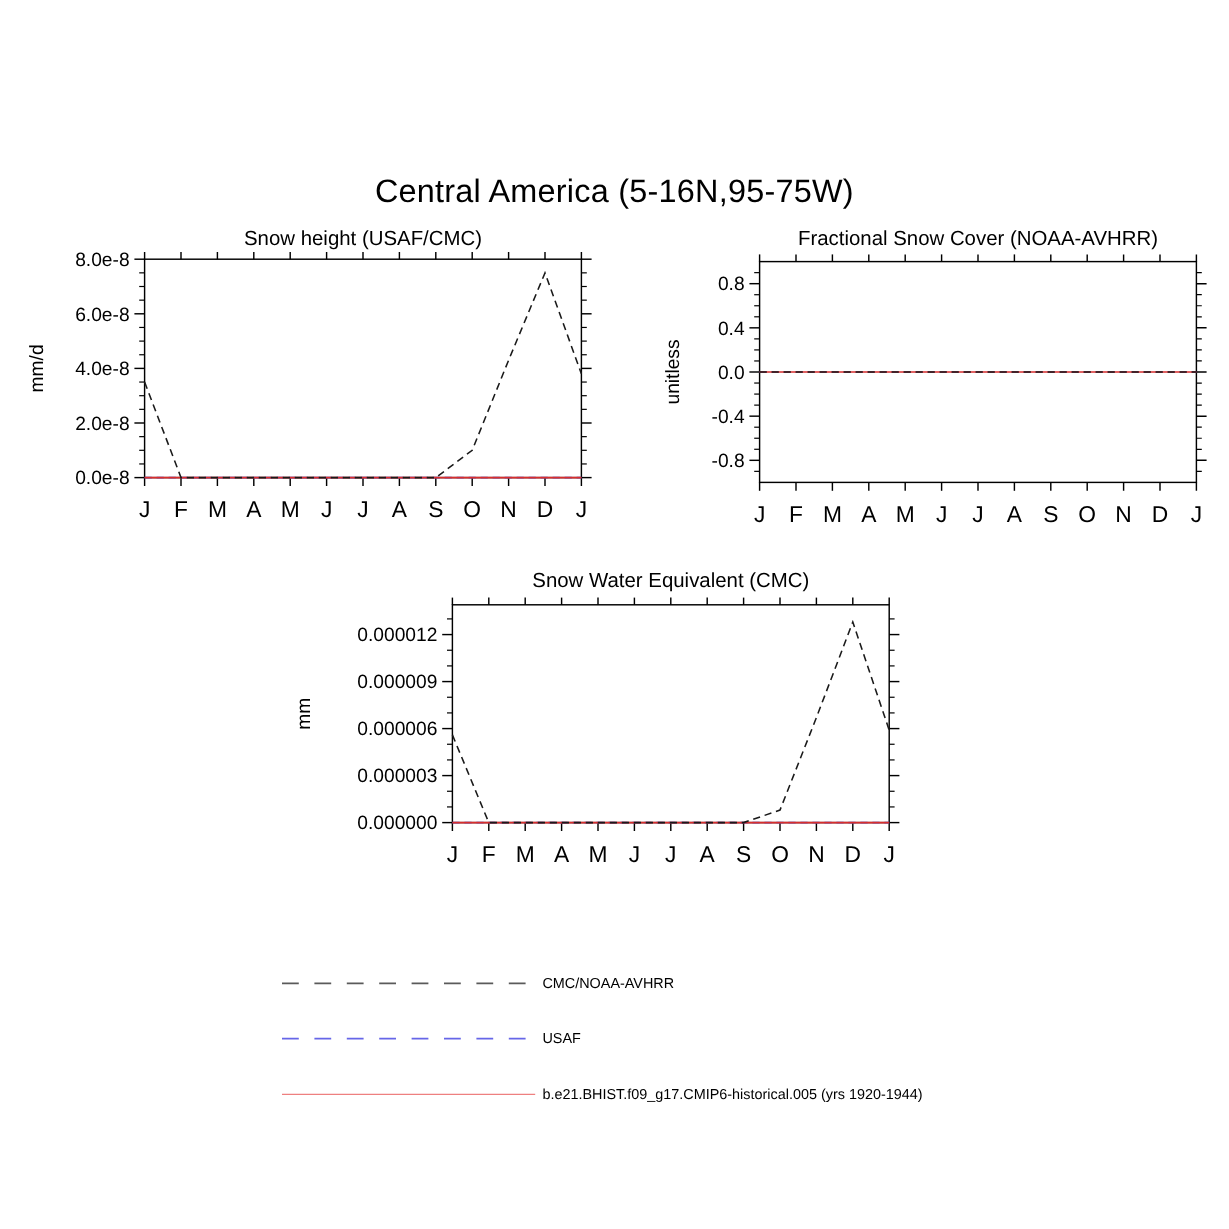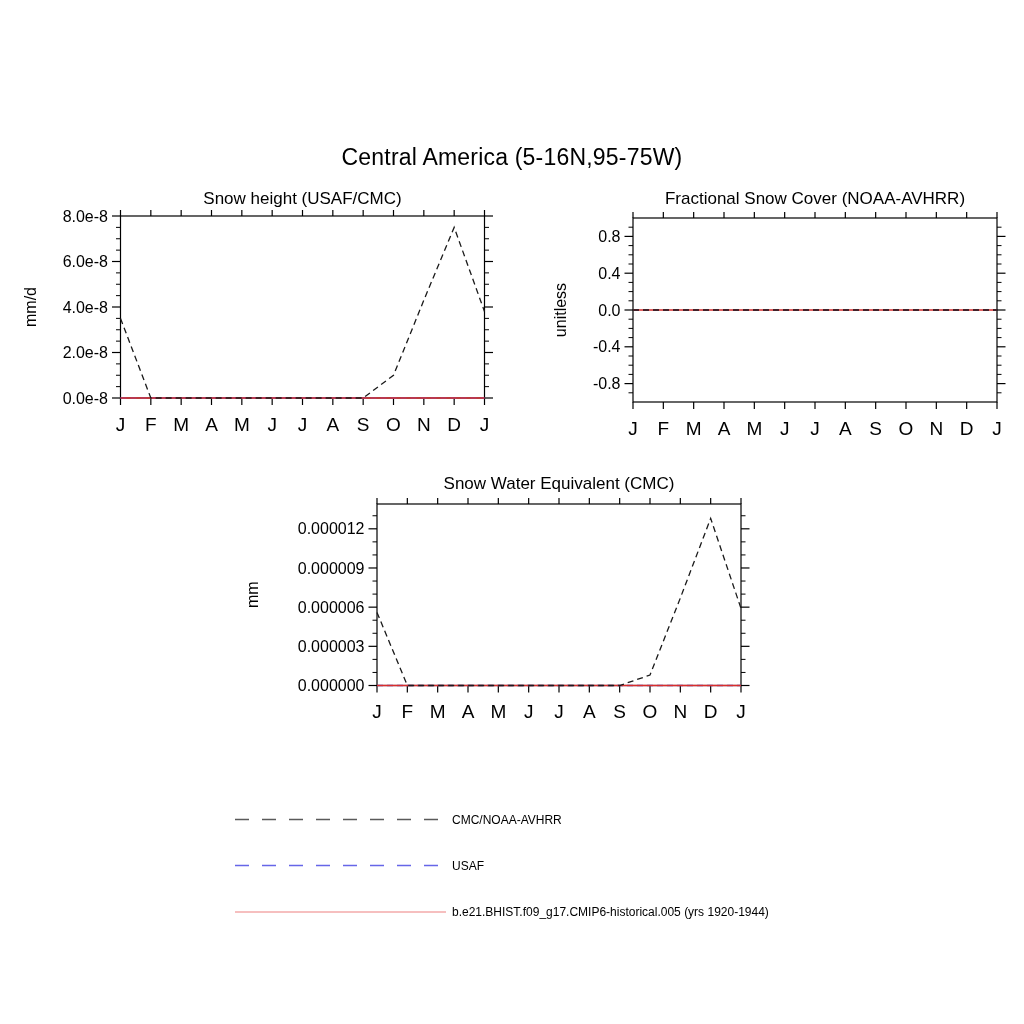--- a/index.html
+++ b/index.html
@@ -7,21 +7,21 @@
     position:relative;
     width:1024px;height:1024px;
     background:#fff;
     font-family:"Liberation Sans", sans-serif;
     overflow:hidden;
   }
   .main-title{
     position:absolute;
     top:144px;left:0;right:0;
     text-align:center;
-    font-size:23px;
+    font-size:27px;
     color:#000;
     letter-spacing:0.2px;
   }
   svg text{
     font-family:"Liberation Sans", sans-serif;
     fill:#000;
   }
 </style>
 </head>
 <body>

